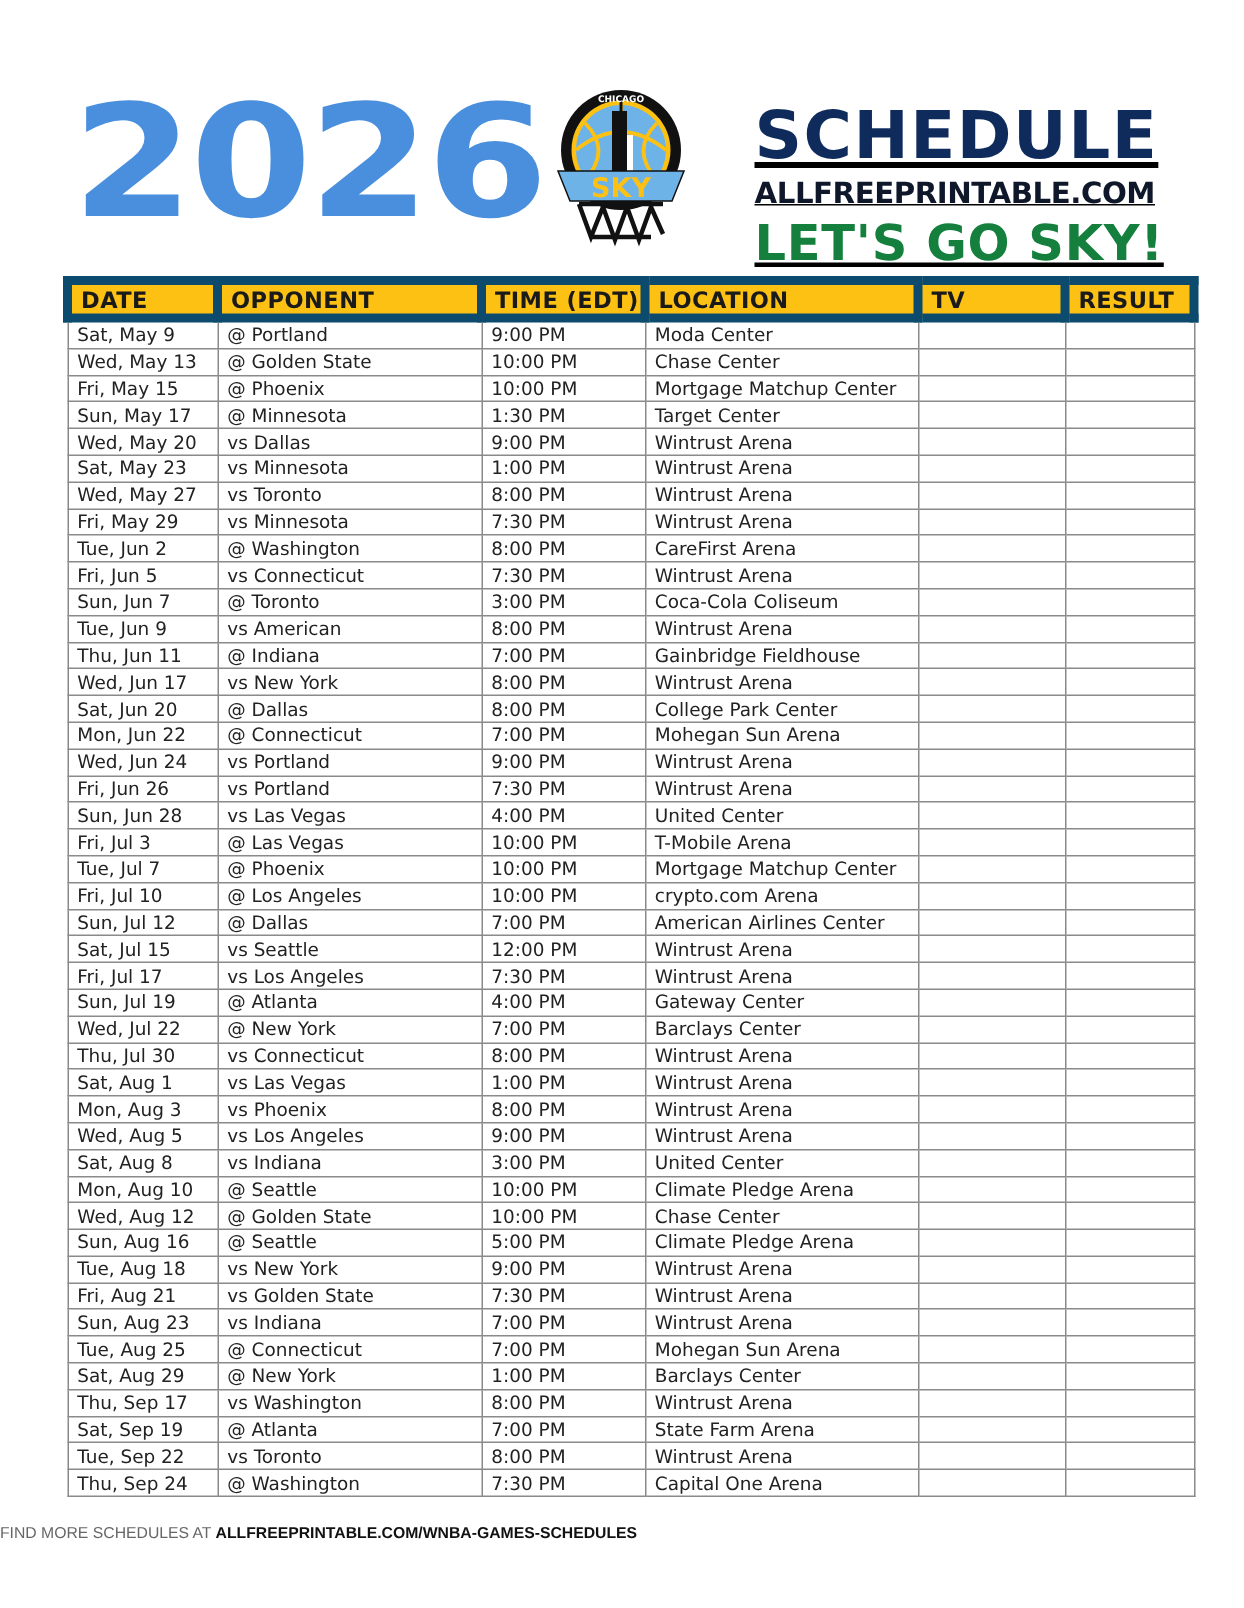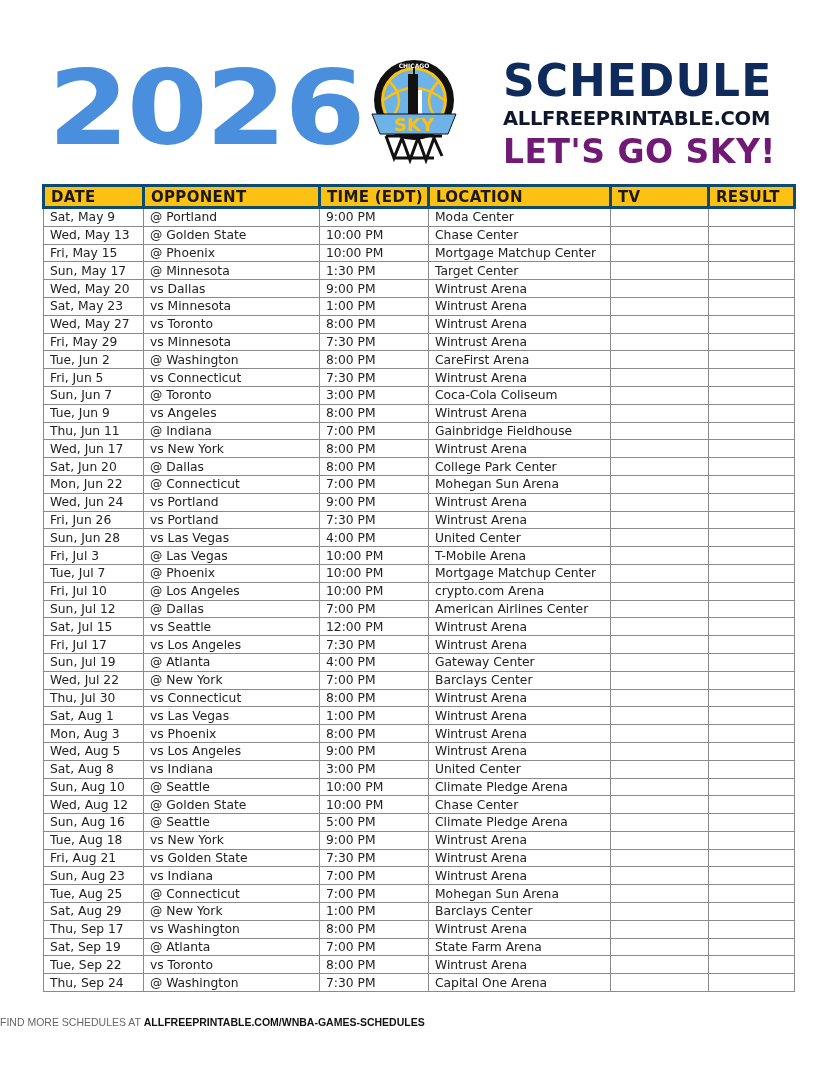--- a/index.html
+++ b/index.html
@@ -1,24 +1,24 @@
 <!DOCTYPE html>
 <html><head>
 <meta charset="utf-8">
 <style>
   html, body { margin:0; padding:0; background:#ffffff; }
   body { width:829px; height:1072px; position:relative; overflow:hidden; font-family:"DejaVu Sans", sans-serif; }
   .year { position:absolute; left:48px; top:58px; font-family:"DejaVu Sans", sans-serif; font-weight:900; font-size:104px; line-height:100px; color:#4a8fdd; letter-spacing:-2px; transform:scaleX(1.12); transform-origin:left top; }
   .logo { position:absolute; left:368px; top:58px; width:92px; height:108px; }
-  .title-block { position:absolute; left:503px; top:56px; width:275px; }
+  .title-block { position:absolute; left:503px; top:66px; width:275px;text-decoration:underline; }
   .t-schedule { font-family:"DejaVu Sans", sans-serif; font-weight:bold; font-size:44px; line-height:50px; color:#0e2b5c; letter-spacing:1px; transform:scaleX(1.0); transform-origin:left top; white-space:nowrap; }
   .t-site { font-family:"DejaVu Sans", sans-serif; font-weight:bold; font-size:19.5px; line-height:26px; color:#0f172a; white-space:nowrap; letter-spacing:-0.3px; }
-  .t-go { font-family:"DejaVu Sans", sans-serif; font-weight:bold; font-size:33px; line-height:40px; color:#701a75; white-space:nowrap; letter-spacing:0.5px; }
+  .t-go { font-family:"DejaVu Sans", sans-serif; font-weight:bold; font-size:33px; line-height:40px; color:#15803d; white-space:nowrap; letter-spacing:0.5px; }
   table.sched { position:absolute; left:42px; top:184px; border-collapse:collapse; table-layout:fixed; width:751px; }
-  table.sched th { background:#fcc113; color:#1a1a1a; font-family:"DejaVu Sans", sans-serif; font-weight:900; font-size:15px; text-align:left; padding:0 0 0 6px; height:19px; border:3px solid #0c4a6e; letter-spacing:0.3px; }
+  table.sched th { background:#fcc113; color:#1a1a1a; font-family:"DejaVu Sans", sans-serif; font-weight:900; font-size:15px; text-align:left; padding:0 0 0 6px; height:19px; border:6px solid #0c4a6e; letter-spacing:0.3px; }
   table.sched td { font-family:"DejaVu Sans", sans-serif; font-size:12.3px; color:#222; padding:0 0 0 6px; height:16.8px; line-height:16px; border:1px solid #8a8a8a; white-space:nowrap; overflow:hidden; }
   .footer { position:absolute; left:0; width:829px; top:1016px; text-align:left; font-family:"Liberation Sans", sans-serif; font-size:10.5px; color:#666; }
   .footer b { color:#111; font-weight:bold; }
 </style>
 </head>
 <body>
 
 <div class="year">2026</div>
 
 <svg class="logo" viewBox="0 0 92 108">
@@ -144,21 +144,21 @@
       <tr>
         <td>Sun, Jun 7</td>
         <td>@ Toronto</td>
         <td>3:00 PM</td>
         <td>Coca-Cola Coliseum</td>
         <td></td>
         <td></td>
       </tr>
       <tr>
         <td>Tue, Jun 9</td>
-        <td>vs Angeles</td>
+        <td>vs American</td>
         <td>8:00 PM</td>
         <td>Wintrust Arena</td>
         <td></td>
         <td></td>
       </tr>
       <tr>
         <td>Thu, Jun 11</td>
         <td>@ Indiana</td>
         <td>7:00 PM</td>
         <td>Gainbridge Fieldhouse</td>
@@ -311,21 +311,21 @@
       </tr>
       <tr>
         <td>Sat, Aug 8</td>
         <td>vs Indiana</td>
         <td>3:00 PM</td>
         <td>United Center</td>
         <td></td>
         <td></td>
       </tr>
       <tr>
-        <td>Sun, Aug 10</td>
+        <td>Mon, Aug 10</td>
         <td>@ Seattle</td>
         <td>10:00 PM</td>
         <td>Climate Pledge Arena</td>
         <td></td>
         <td></td>
       </tr>
       <tr>
         <td>Wed, Aug 12</td>
         <td>@ Golden State</td>
         <td>10:00 PM</td>

